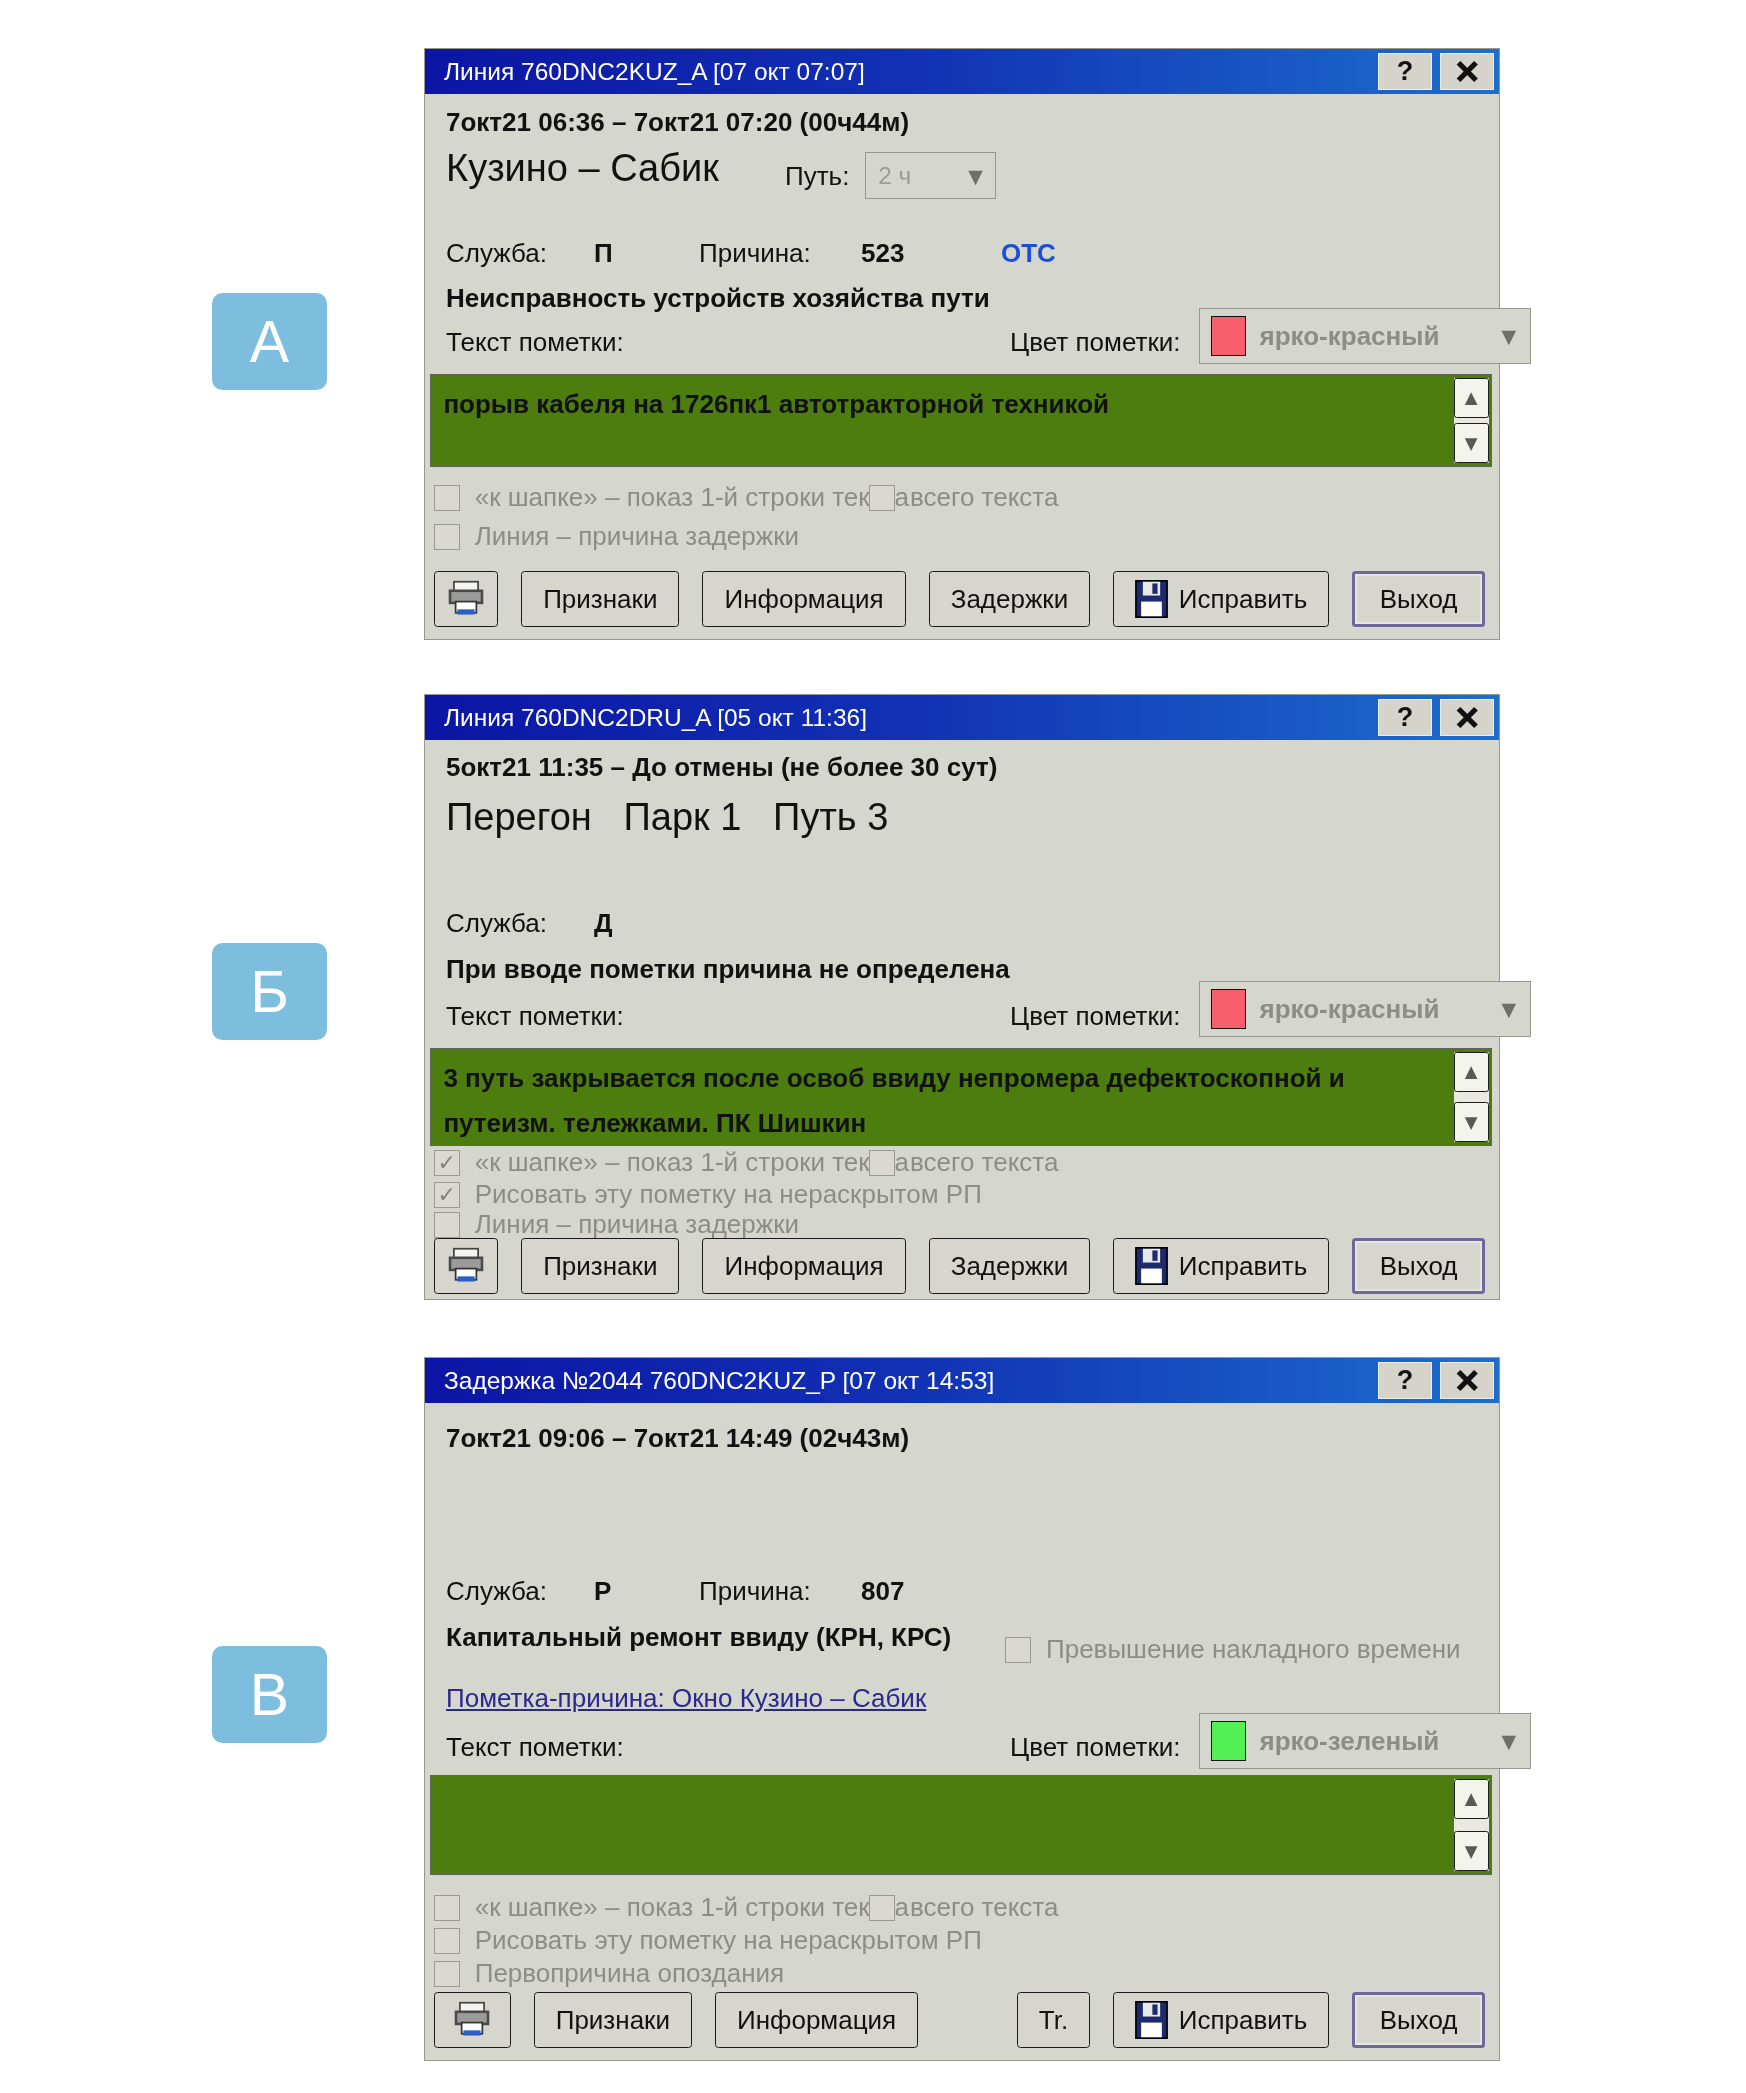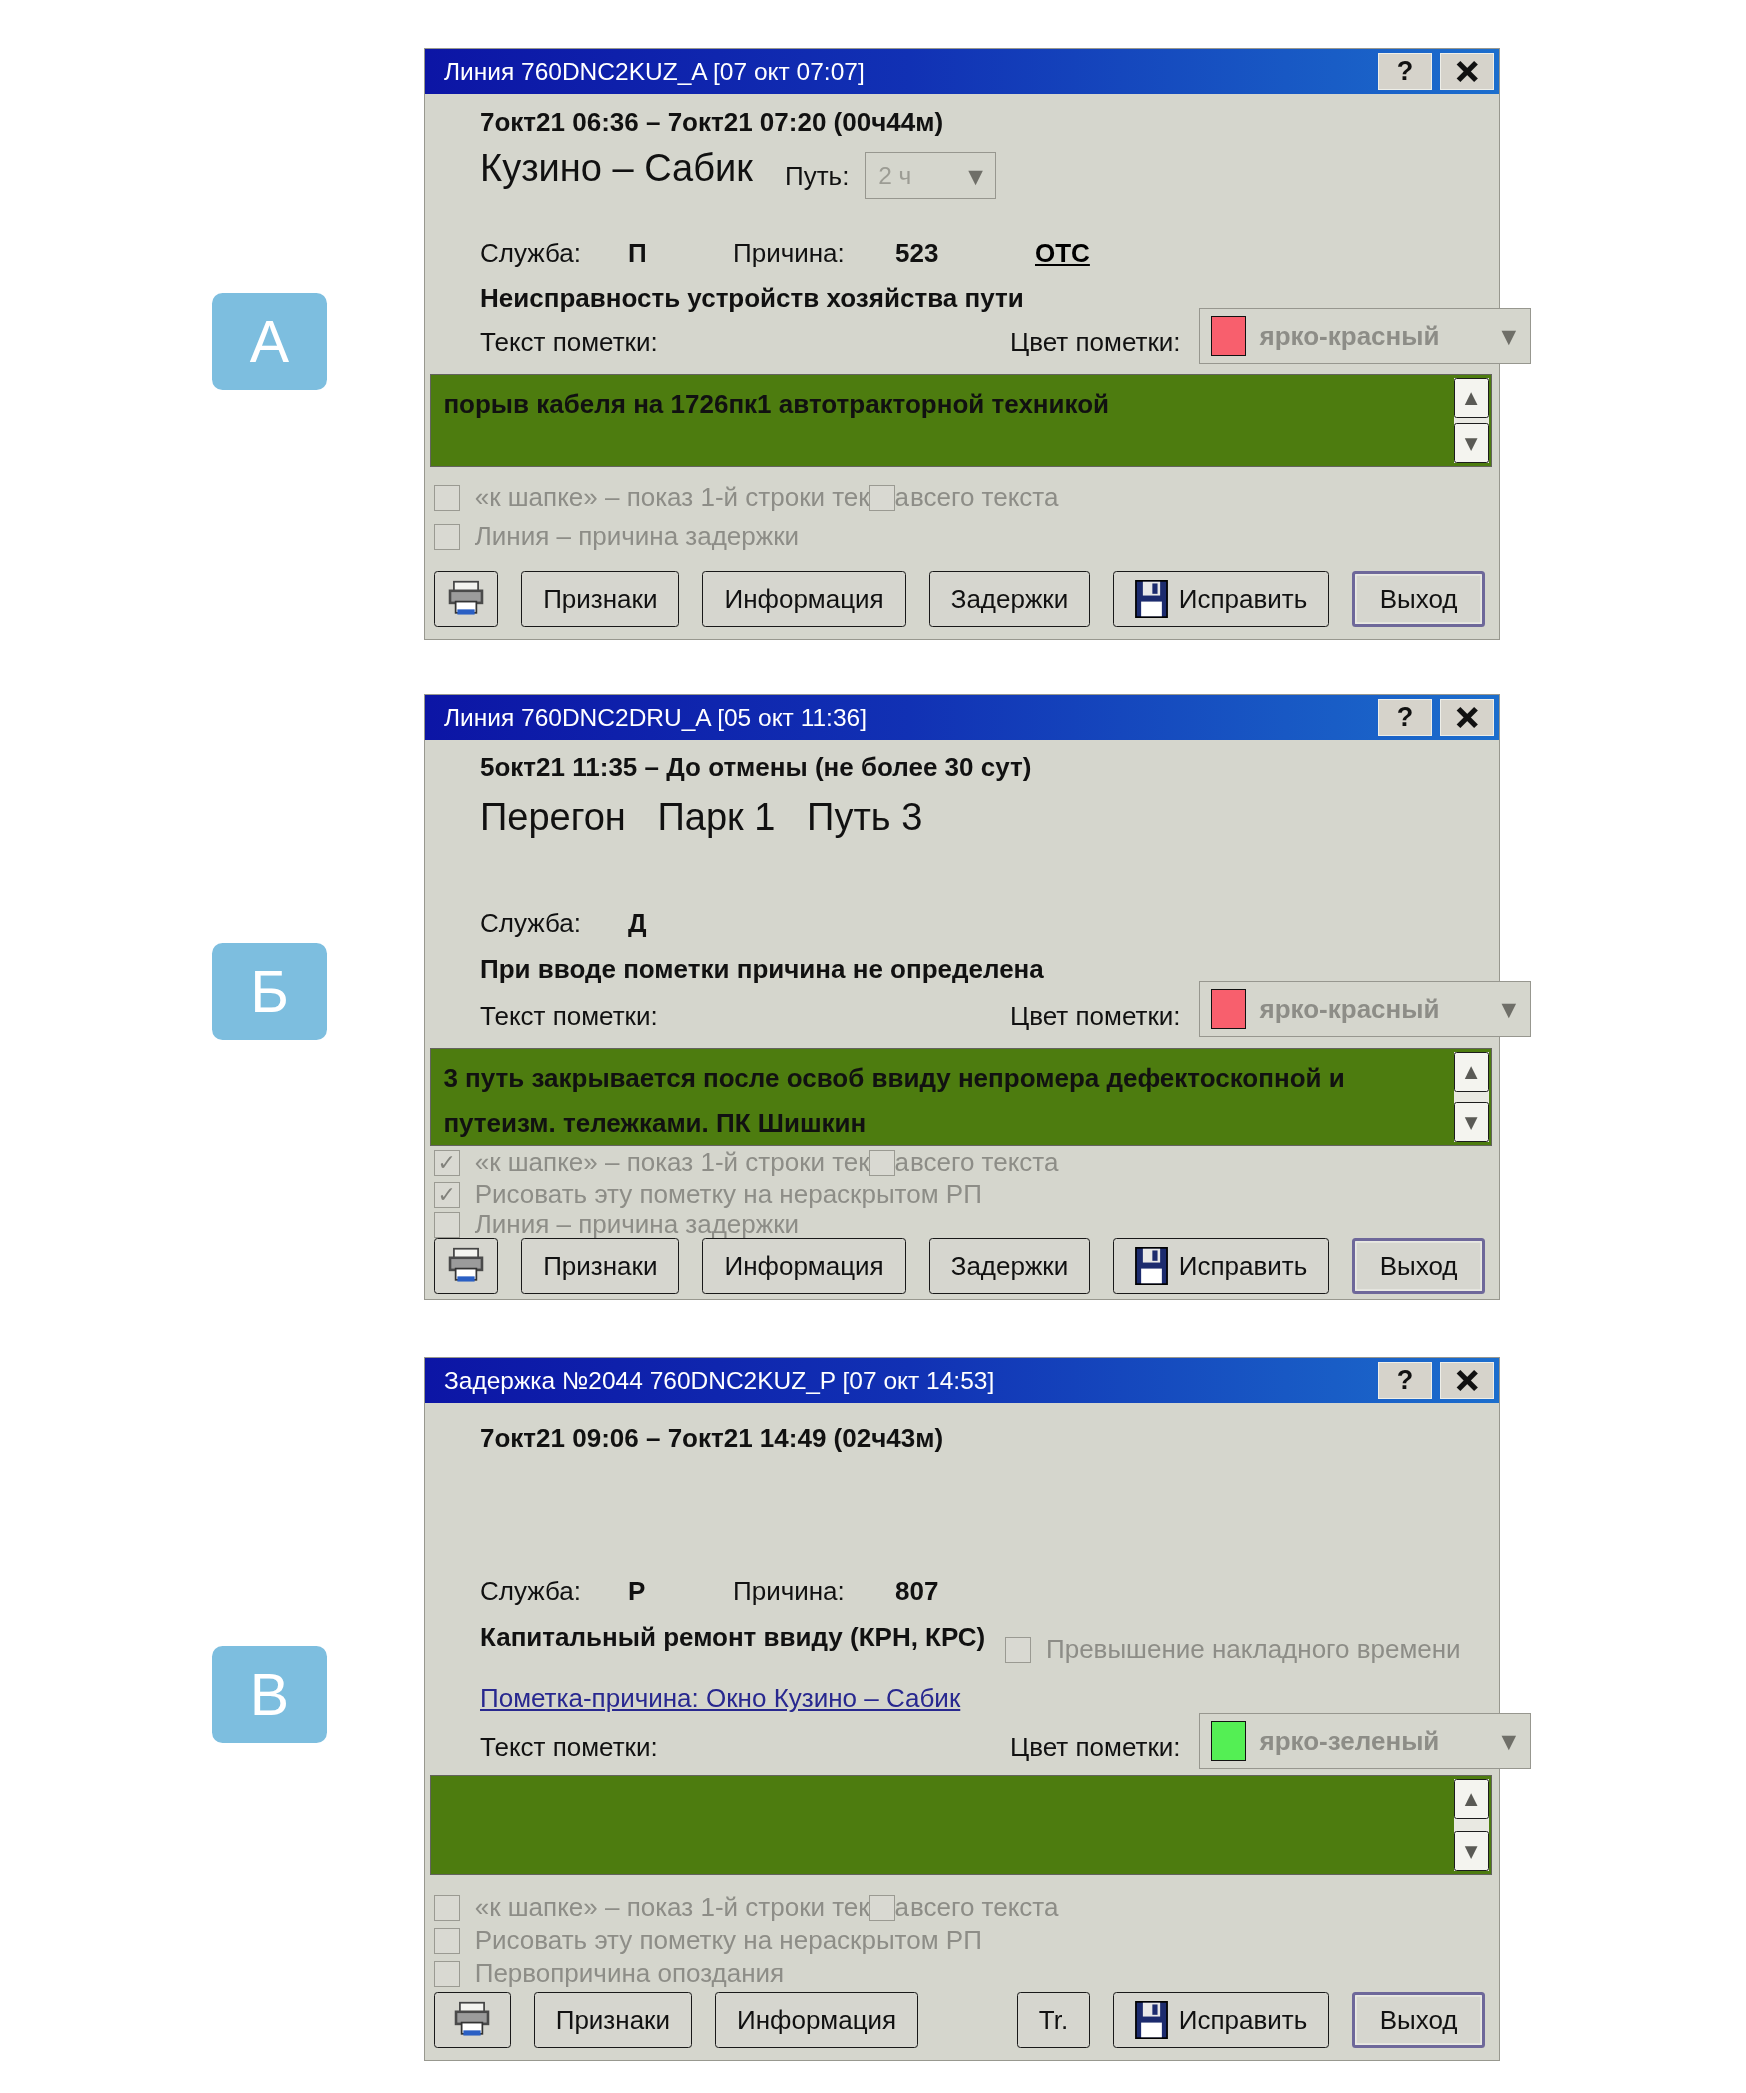--- a/index.html
+++ b/index.html
@@ -15,26 +15,26 @@
   .dialog{position:absolute;left:424px;width:1076px;background:#d5d6cd;
           border:1.7px solid #98988f;box-sizing:border-box;padding-left:46px;}
   .titlebar{position:absolute;left:0;top:0;right:0;height:45px;
             background:linear-gradient(90deg,#0c15a5 0%,#1131b4 45%,#1c6ecd 100%);
             display:flex;align-items:center;padding:0 5.2px 0 19px;box-sizing:border-box;}
   .tb-title{color:#fff;font-size:24.5px;flex:1;white-space:nowrap;}
   .tb-btn{width:54px;height:37px;background:#d6d3cb;border:1.7px solid #eeeee8;
           display:flex;align-items:center;justify-content:center;margin-left:7.9px;
           font-weight:bold;font-size:27px;color:#111;box-sizing:border-box;}
 
-  .row{position:absolute;left:21px;white-space:nowrap;margin-left:34px;}
+  .row{position:absolute;left:21px;white-space:nowrap;}
   .date{font-size:26px;font-weight:bold;}
   .big{font-size:38px;white-space:pre;}
   .lbl{font-size:26px;}
   .b{font-weight:bold;}
-  .red{color:#000000;text-decoration:underline;}
+  .red{color:#1d4ed8;}
   .reason{font-size:26px;font-weight:bold;}
   .svc-row{display:flex;align-items:flex-end;}
   .svc-row span{display:inline-block;font-size:26px;}
 
   .combo{position:absolute;border:1.7px solid #97978f;display:flex;align-items:center;
          box-sizing:border-box;background:#d5d6cd;}
   .color-combo{width:332px;height:56px;padding:0 14px 0 10.5px;gap:14px;}
   .path-combo{width:131px;height:47px;padding:0 12.2px;gap:7px;}
   .swatch{width:35px;height:40px;border:1.7px solid #111;box-sizing:border-box;}
   .combo-text{font-size:26px;color:#8d8d87;font-weight:bold;flex:1;white-space:nowrap;}

